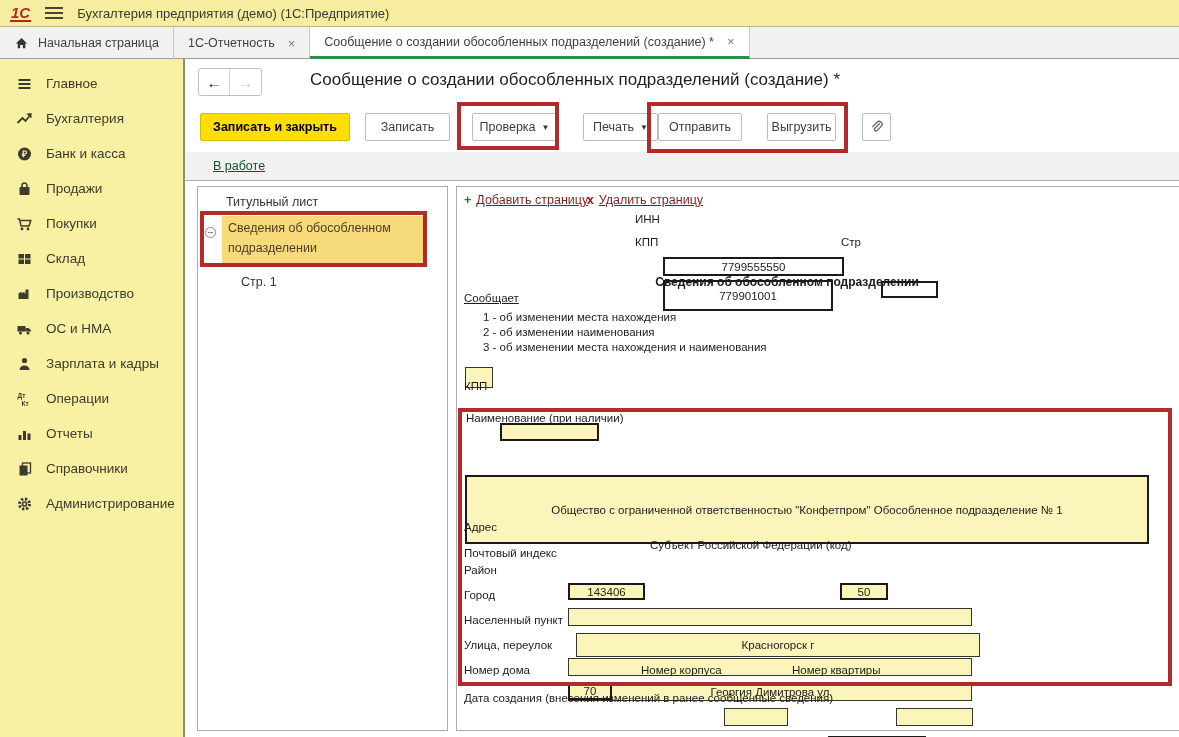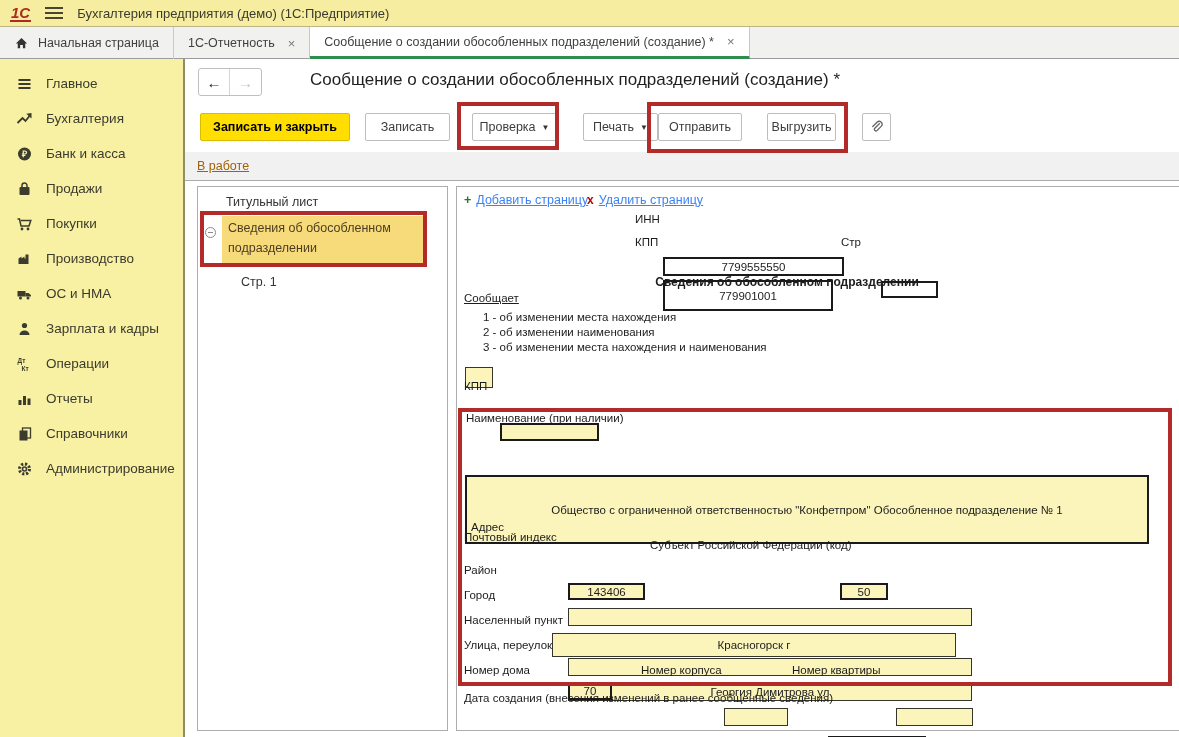--- a/index.html
+++ b/index.html
@@ -47,42 +47,42 @@
   .navbtn.fwd { color:#C4C4C4; }
   #page-title { position:absolute; left:125px; top:11px; font-size:17px; color:#1F1F1F; white-space:nowrap; }
   .btn { position:absolute; top:54px; height:28px; border:1px solid #BDBDBD; border-radius:2px;
     background:#fff; font-size:12.5px; color:#3C3C3C; display:flex; align-items:center;
     justify-content:center; gap:6px; padding:0 10px; cursor:pointer; white-space:nowrap; }
   .btn.primary { background:#FFDE00; border-color:#D9BE00; color:#000; font-weight:bold; }
   .btn .arr { font-size:8px; color:#333; }
   .anno { position:absolute; border:4px solid #B22A2A; pointer-events:none; z-index:6; }
   #status-strip { position:absolute; left:0; top:93px; width:994px; height:29px;
     background:#F1F1F1; border-bottom:1px solid #ABABAB; display:flex; align-items:center; }
-  #status-link { margin-left:12px; font-size:12.5px; color:#a16207; text-decoration:underline; cursor:pointer; }
+  #status-link { margin-left:28px; font-size:12.5px; color:#14532d; text-decoration:underline; cursor:pointer; }
   
   #tree-panel { position:absolute; left:12px; top:127px; width:251px; height:545px;
     background:#fff; border:1px solid #ADADAD; }
   .tree-lbl { position:absolute; font-size:12.5px; color:#333; cursor:pointer; }
   #tree-highlight { position:absolute; left:24px; top:29px; width:201px; height:48px;
     background:#F7DB7B; color:#4C3D20; font-size:12.5px; line-height:1.6; padding:2px 6px; cursor:pointer; }
   .collapse { position:absolute; left:7px; top:40px; width:11px; height:11px;
     border:1px solid #8A8A8A; border-radius:50%; cursor:pointer; }
   .collapse::after { content:""; position:absolute; left:2px; right:2px; top:4px; height:1px; background:#8A8A8A; }
   
   #form-panel { position:absolute; left:271px; top:127px; width:724px; height:545px;
     background:#fff; border:1px solid #ADADAD; border-right:none; }
   .lbl { position:absolute; font-size:11.5px; color:#1C1C1C; white-space:nowrap; }
   .fld { position:absolute; background:#FBF5BB; border:1px solid #35352B; font-size:11.5px;
     display:flex; align-items:center; justify-content:center; color:#1C1C1C; cursor:text;margin-top:48px; }
   .fld.thick { border:2px solid #1A1A1A; }
   .fld.white { background:#fff; }
   .linkrow { position:absolute; font-size:12.5px; display:flex; gap:5px; align-items:center; cursor:pointer; }
   .linkrow .plus { color:#1E7E1E; font-weight:bold; }
   .linkrow .cross { color:#C00000; font-weight:bold; font-size:12px; }
-  .linkrow a { color:#3b82f6; text-decoration:underline; }
+  .linkrow a { color:#7f1d1d; text-decoration:underline; }
   #section-heading { position:absolute; left:0; top:88px; width:660px; text-align:center;
     font-size:12px; font-weight:bold; }
   .opt { position:absolute; left:26px; font-size:11.5px; white-space:nowrap; }
 </style>
 </head>
 <body>
 
 <div id="app-header">
   <span class="logo-1c">1С</span>
   <span class="burger">
@@ -156,20 +156,33 @@
           <path d="M1 3 h2 l1.5 7 h8 l1.8 -5.5 H4.4" stroke="#3B3B2E" stroke-width="1.5" fill="none"></path>
           <circle cx="5.5" cy="13" r="1.4" fill="#3B3B2E"></circle>
           <circle cx="11.5" cy="13" r="1.4" fill="#3B3B2E"></circle>
         </svg>
     </span>
       <span>Покупки</span>
   </div>
   <div class="side-item">
     <span class="side-icon">
       <svg width="17" height="16" viewBox="0 0 16 16">
+          <g fill="#3B3B2E">
+            <rect x="2" y="3" width="5.5" height="4.5"></rect>
+            <rect x="8.5" y="3" width="5.5" height="4.5"></rect>
+            <rect x="2" y="8.5" width="5.5" height="4.5"></rect>
+            <rect x="8.5" y="8.5" width="5.5" height="4.5"></rect>
+          </g>
+        </svg>
+    </span>
+      <span>Склад</span>
+  </div>
+  <div class="side-item">
+    <span class="side-icon">
+      <svg width="17" height="16" viewBox="0 0 16 16">
           <polygon points="2,13 2,7.5 5,5.5 5,7.5 8,5.5 8,7.5 9,7.5 9,3.5 12,3.5 12,13" fill="#3B3B2E"></polygon>
         </svg>
     </span>
       <span>Производство</span>
   </div>
   <div class="side-item">
     <span class="side-icon">
       <svg width="17" height="16" viewBox="0 0 16 16">
           <rect x="1" y="5" width="8" height="5.5" fill="#3B3B2E"></rect>
           <path d="M9 7 h3 l2.5 2.2 V10.5 H9 z" fill="#3B3B2E"></path>
@@ -306,32 +319,32 @@
     <div class="fld" style="left:8px; top:132px; width:28px; height:21px;"></div>
 
     <span class="lbl" style="left:7px; top:193px;">КПП</span>
     <div class="fld thick" style="left:43px; top:188px; width:99px; height:18px;"></div>
 
     <div class="anno" style="left:1px; top:221px; width:714px; height:278px;"></div>
 
     <span class="lbl" style="left:9px; top:225px;">Наименование (при наличии)</span>
     <div class="fld thick" style="left:8px; top:240px; width:684px; height:69px; text-align:center;">Общество с ограниченной ответственностью "Конфетпром" Обособленное подразделение № 1</div>
 
-    <span class="lbl" style="left:14px; top:334px;">Адрес</span>
-
-    <span class="lbl" style="left:7px; top:344px;">Почтовый индекс</span>
+    <span class="lbl" style="left:7px; top:334px;">Адрес</span>
+
+    <span class="lbl" style="left:7px; top:360px;">Почтовый индекс</span>
     <div class="fld thick" style="left:111px; top:348px; width:77px; height:17px;">143406</div>
     <span class="lbl" style="left:193px; top:352px;">Субъект Российской Федерации (код)</span>
     <div class="fld thick" style="left:383px; top:348px; width:48px; height:17px;">50</div>
 
     <span class="lbl" style="left:7px; top:377px;">Район</span>
     <div class="fld" style="left:111px; top:373px; width:404px; height:18px;"></div>
 
     <span class="lbl" style="left:7px; top:402px;">Город</span>
-    <div class="fld" style="left:95px; top:398px; width:404px; height:24px;">Красногорск г</div>
+    <div class="fld" style="left:119px; top:398px; width:404px; height:24px;">Красногорск г</div>
 
     <span class="lbl" style="left:7px; top:427px;">Населенный пункт</span>
     <div class="fld" style="left:111px; top:423px; width:404px; height:18px;"></div>
 
     <span class="lbl" style="left:7px; top:452px;">Улица, переулок</span>
     <div class="fld" style="left:111px; top:448px; width:404px; height:18px;">Георгия Димитрова ул</div>
 
     <span class="lbl" style="left:7px; top:477px;">Номер дома</span>
     <div class="fld thick" style="left:111px; top:447px; width:44px; height:18px;">70</div>
     <span class="lbl" style="left:184px; top:477px;">Номер корпуса</span>

